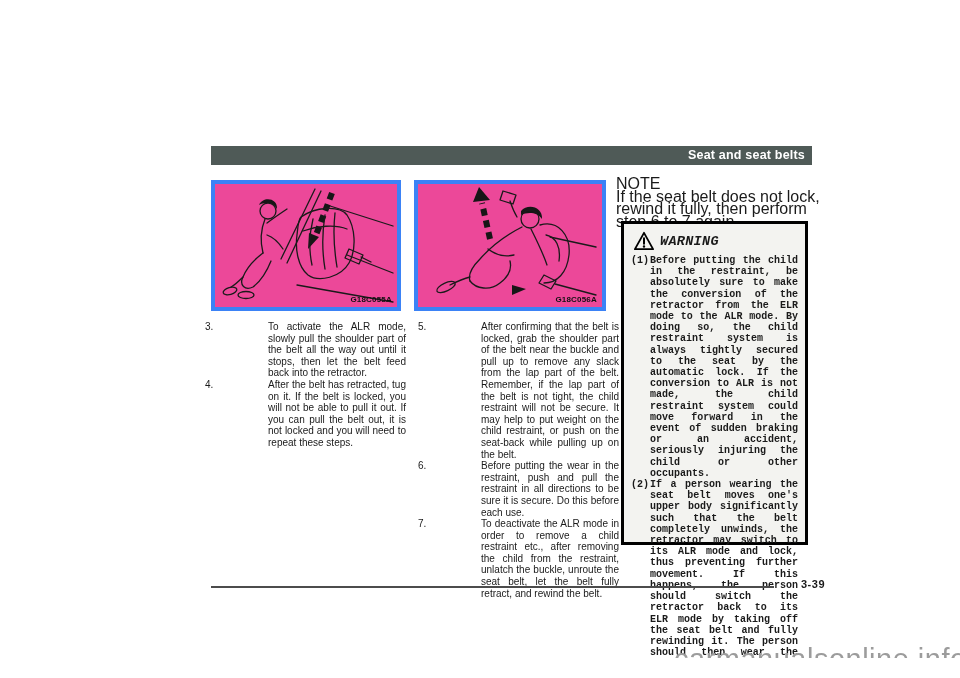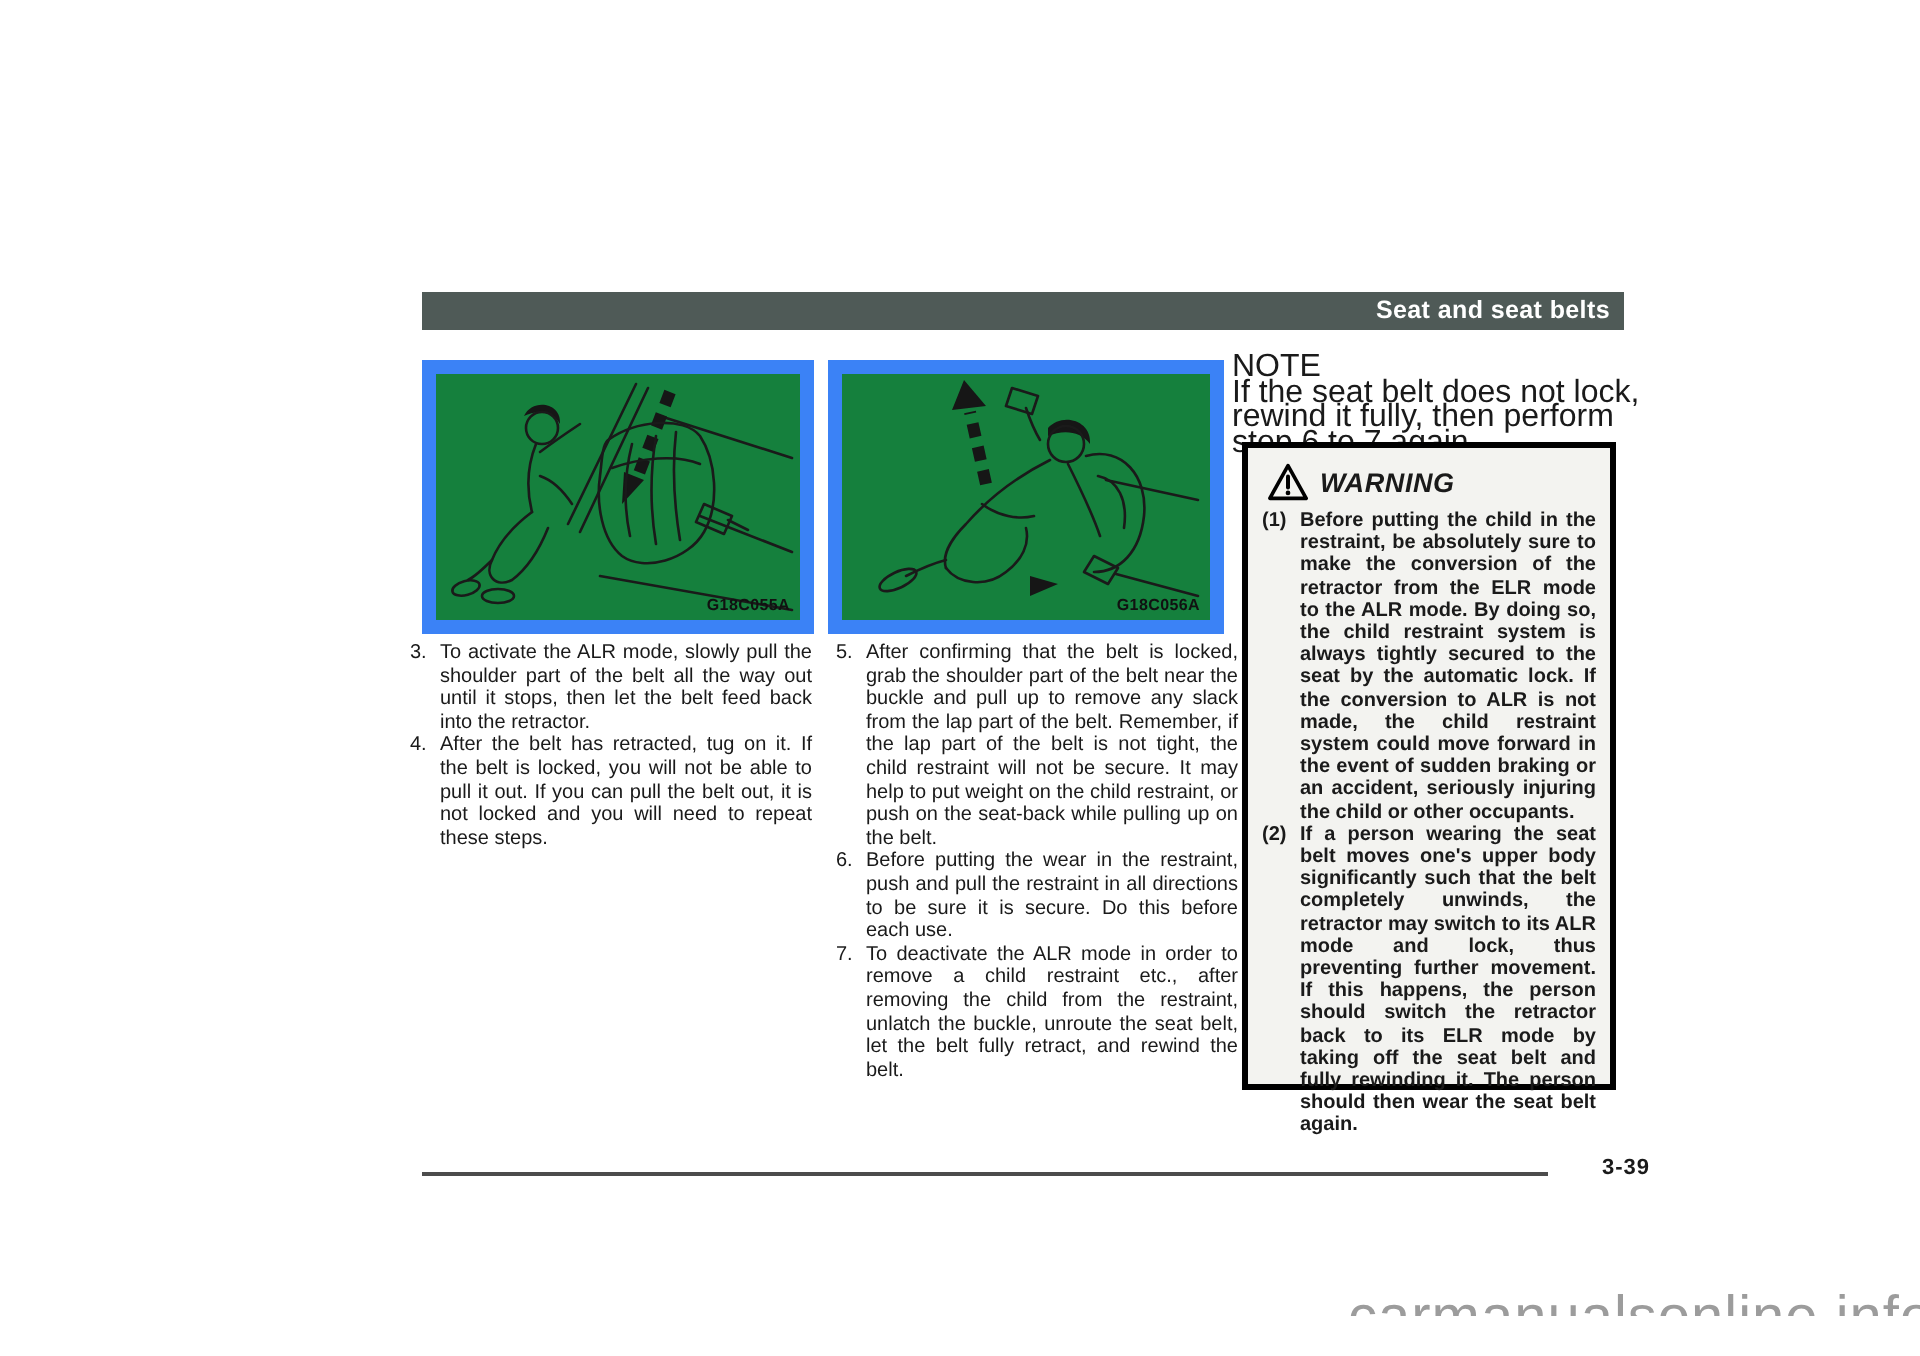--- a/index.html
+++ b/index.html
@@ -7,45 +7,46 @@
     position:relative;width:960px;height:658px;background:#ffffff;overflow:hidden;
     font-family:"Liberation Sans","DejaVu Sans",sans-serif;color:#1a1a1a;padding-left:36px;
   }
   .header-bar{
     position:absolute;left:211px;top:146px;width:601px;height:19px;
     background:#4f5a57;color:#ffffff;font-size:12.5px;font-weight:bold;
     text-align:right;line-height:19px;padding-right:7px;box-sizing:border-box;
     letter-spacing:.2px;
   }
   .figure{
-    position:absolute;top:180px;height:123px;border:7px solid #3b82f6;background:#15803d;
+    position:absolute;top:180px;height:123px;border:4px solid #3b82f6;background:#ec4899;
   }
   .fig1{left:211px;width:182px;}
   .fig2{left:414px;width:184px;}
   .figure svg{display:block;width:100%;height:100%;}
   .figlabel{
     position:absolute;right:5px;bottom:3px;font-size:8px;font-weight:bold;color:#111;
     letter-spacing:.2px;
   }
   .col{
     position:absolute;top:321px;width:201px;font-size:10px;line-height:11.6px;
   }
   .col1{left:205px;}
   .col2{left:418px;}
   .li{display:flex;}
   .li .num{flex:none;width:15px;}
-  .li .txt{flex:1;text-align:justify;}
+  .li .txt{flex:1;text-align:justify;margin-left:48px;}
   .note{
     position:absolute;left:616px;top:178px;width:213px;font-size:16px;line-height:12.6px;
   }
   .note-label{font-weight:normal;}
   .warning-box{
     position:absolute;left:621px;top:221px;width:187px;height:324px;
     border:3px solid #000;background:#f3f3f0;box-sizing:border-box;
     padding:5px 7px 4px 7px;
+    font-family:Liberation Mono, monospace;
   }
   .warning-title{
     display:flex;align-items:center;gap:5px;margin:2px 0 4px 2px;
   }
   .warning-title .wtext{
     font-size:13.5px;font-weight:bold;font-style:italic;letter-spacing:.3px;
   }
   .wli{display:flex;font-size:10px;font-weight:bold;line-height:11.2px;}
   .wli .num{flex:none;width:19px;}
   .wli .txt{flex:1;text-align:justify;}

